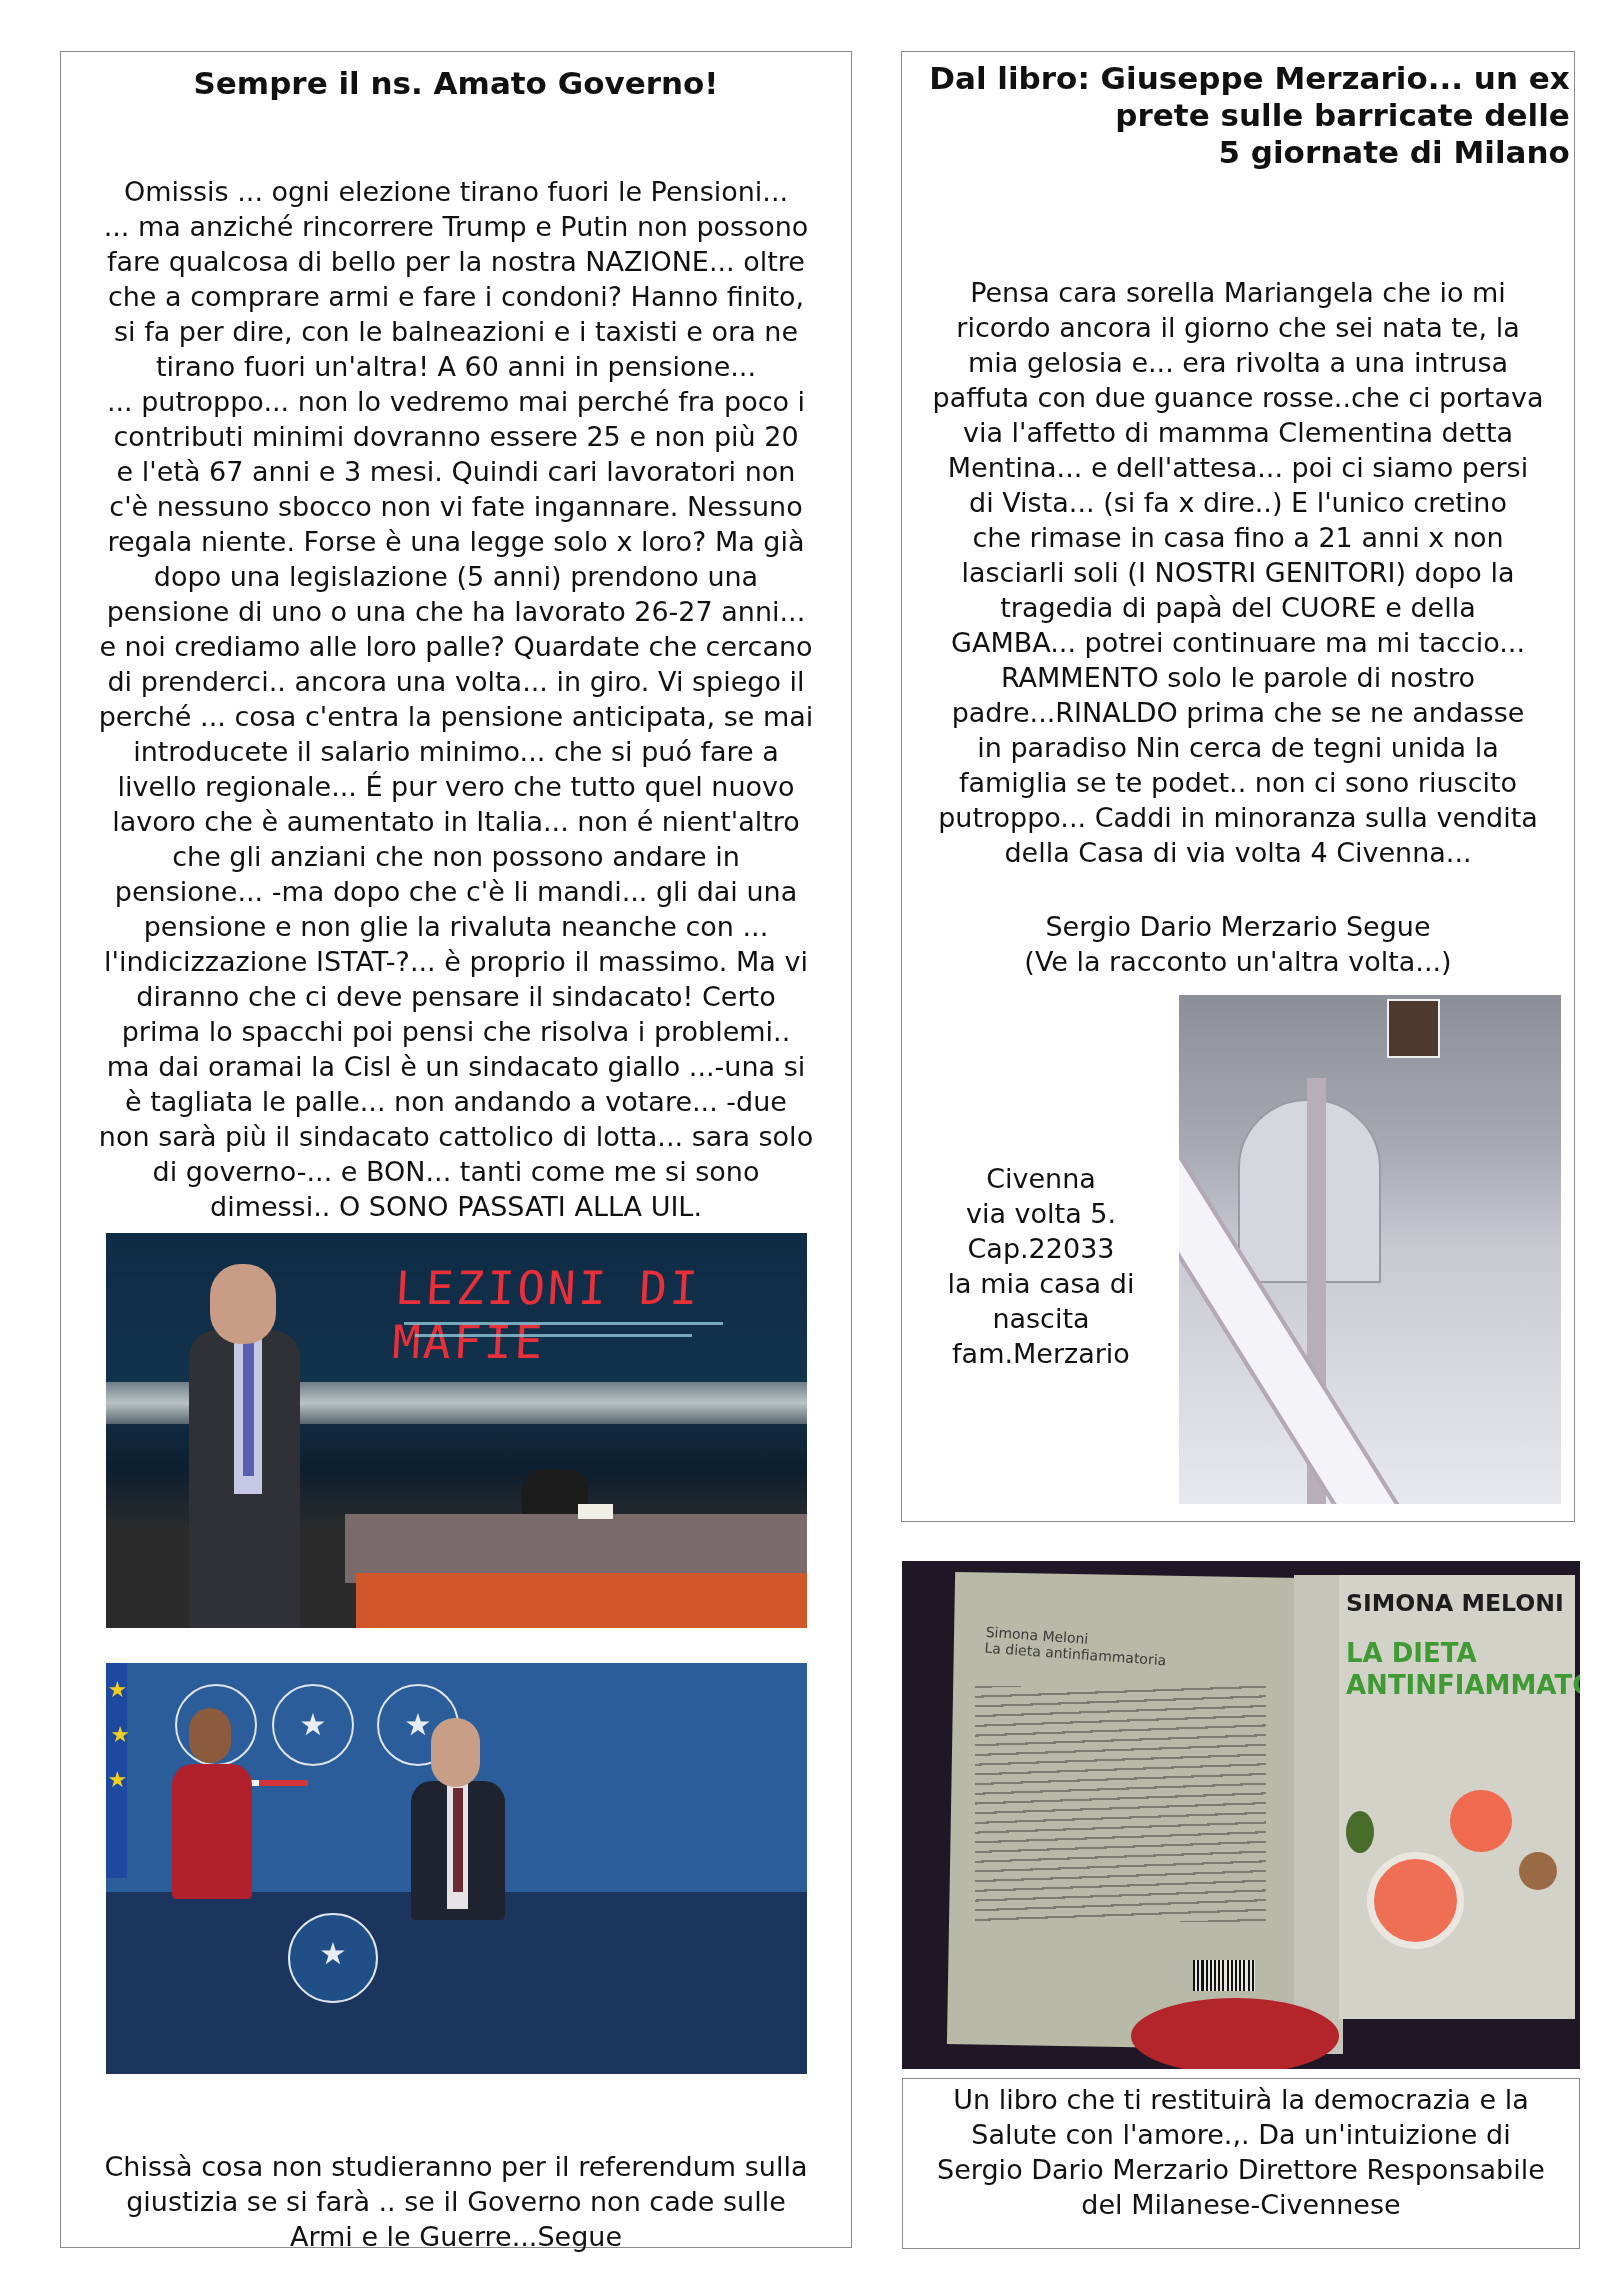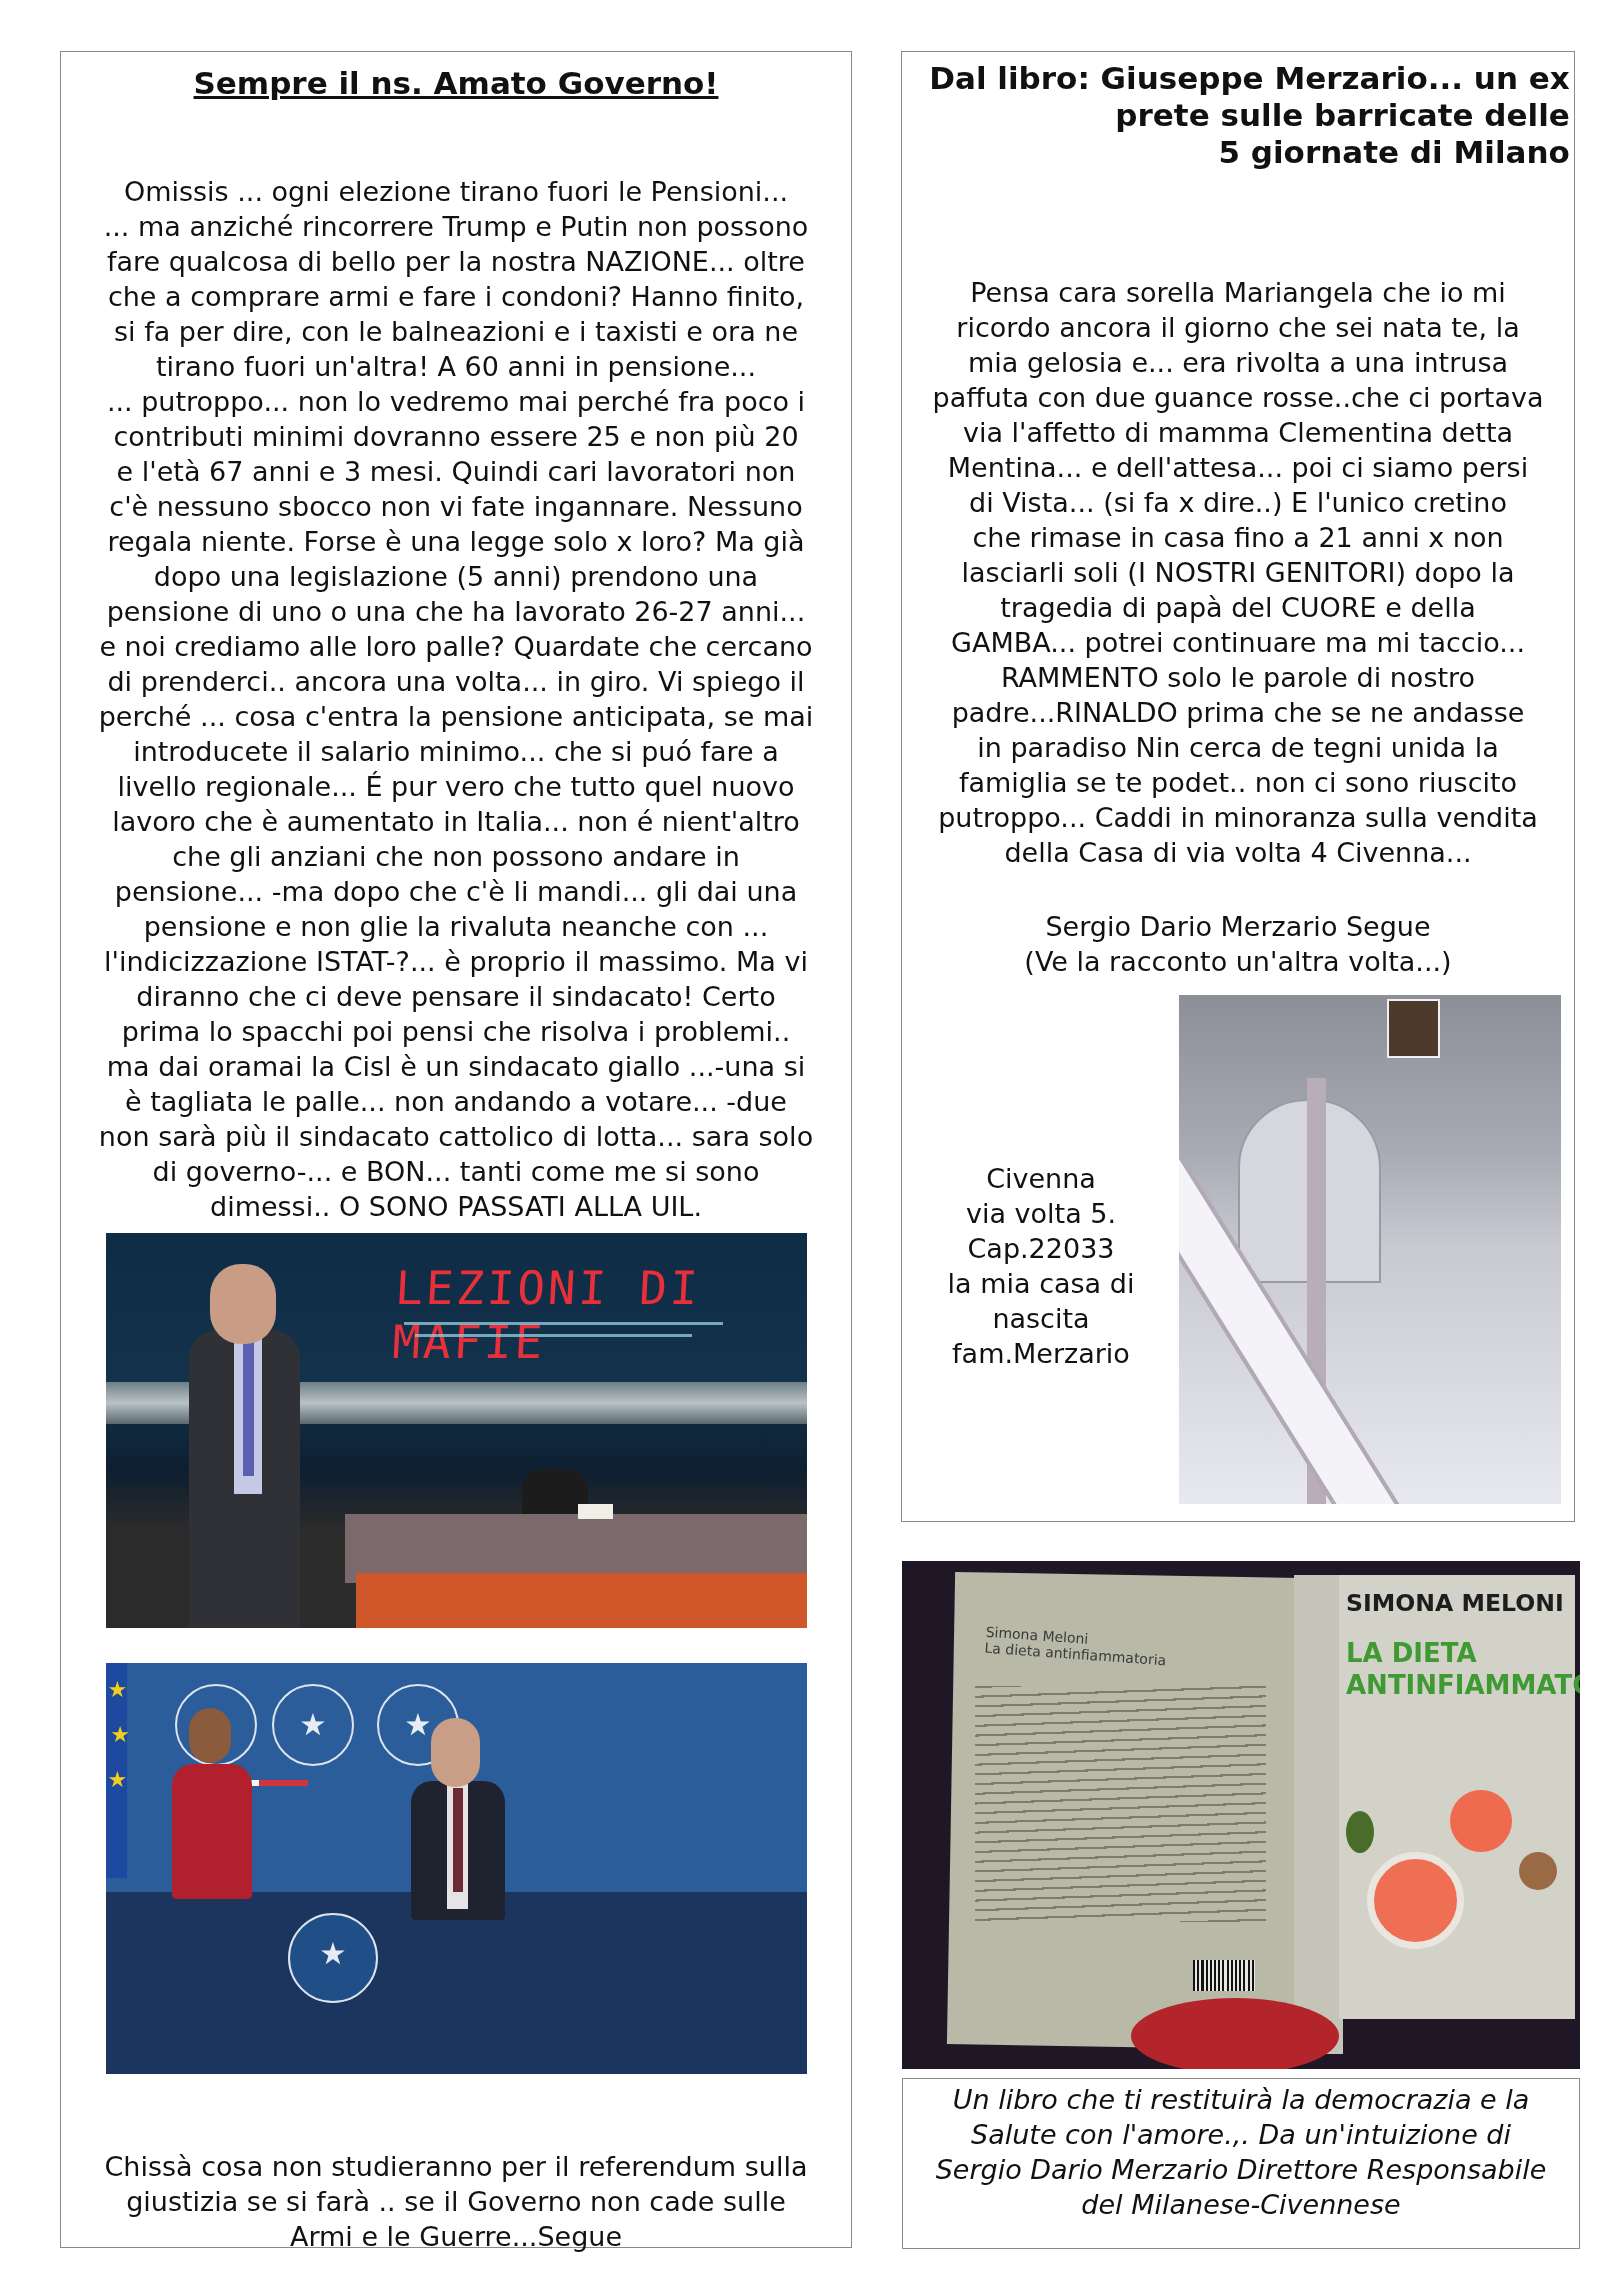--- a/index.html
+++ b/index.html
@@ -2,27 +2,27 @@
 <html style="font-size:11px"><head>
 <meta charset="utf-8">
 <style>
   html, body { margin: 0; padding: 0; background: #ffffff; }
   body { width: 1623px; height: 2295px; position: relative; overflow: hidden;
          font-family: "DejaVu Sans", sans-serif; color: #111; }
   .box { position: absolute; border: 1.4px solid #8a8a8a; background: #fff; box-sizing: border-box; }
   .center { text-align: center; }
   #left-box { left: 60px; top: 51px; width: 792px; height: 2197px; }
   #right-box { left: 901px; top: 51px; width: 674px; height: 1471px; }
-  #caption-box { left: 902px; top: 2078px; width: 678px; height: 171px; font-style: italic; }
+  #caption-box { left: 902px; top: 2078px; width: 678px; height: 171px; }
 
   .title { font-weight: bold; font-size: 31px; line-height: 36px; }
   .subtitle { font-size: 27px; line-height: 33px; }
   .body-text { font-size: 27px; line-height: 35px; white-space: pre-line; }
 
-  #left-title { position: absolute; left: 0; right: 0; top: 12.5px; text-decoration: underline; }
+  #left-title { position: absolute; left: 0; right: 0; top: 12.5px; }
   #left-subtitle { position: absolute; left: 0; right: 0; top: 51px; }
   #left-body { position: absolute; left: 4.2px; right: 4.2px; top: 122px; }
 
   #right-title { position: absolute; left: 4.2px; right: 4.2px; top: 8.3px; line-height: 37px; }
   #right-greeting { position: absolute; left: 0; right: 0; top: 154px; }
   #right-body { position: absolute; left: 2.8px; right: 2.8px; top: 223px; }
   #right-signature { position: absolute; left: 0; right: 0; top: 857px; }
 
   #civenna-caption { position: absolute; left: 35px; width: 208px; top: 1109px; font-size: 27px; line-height: 35px; white-space: pre-line; }
 

